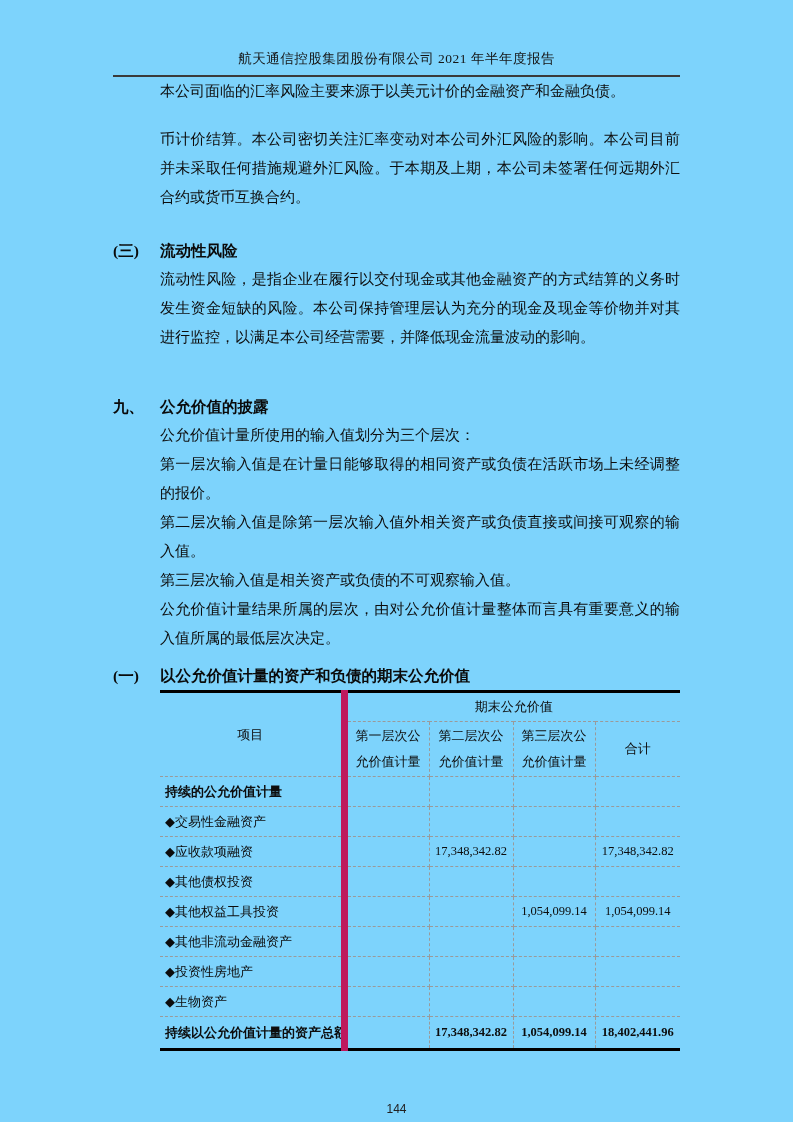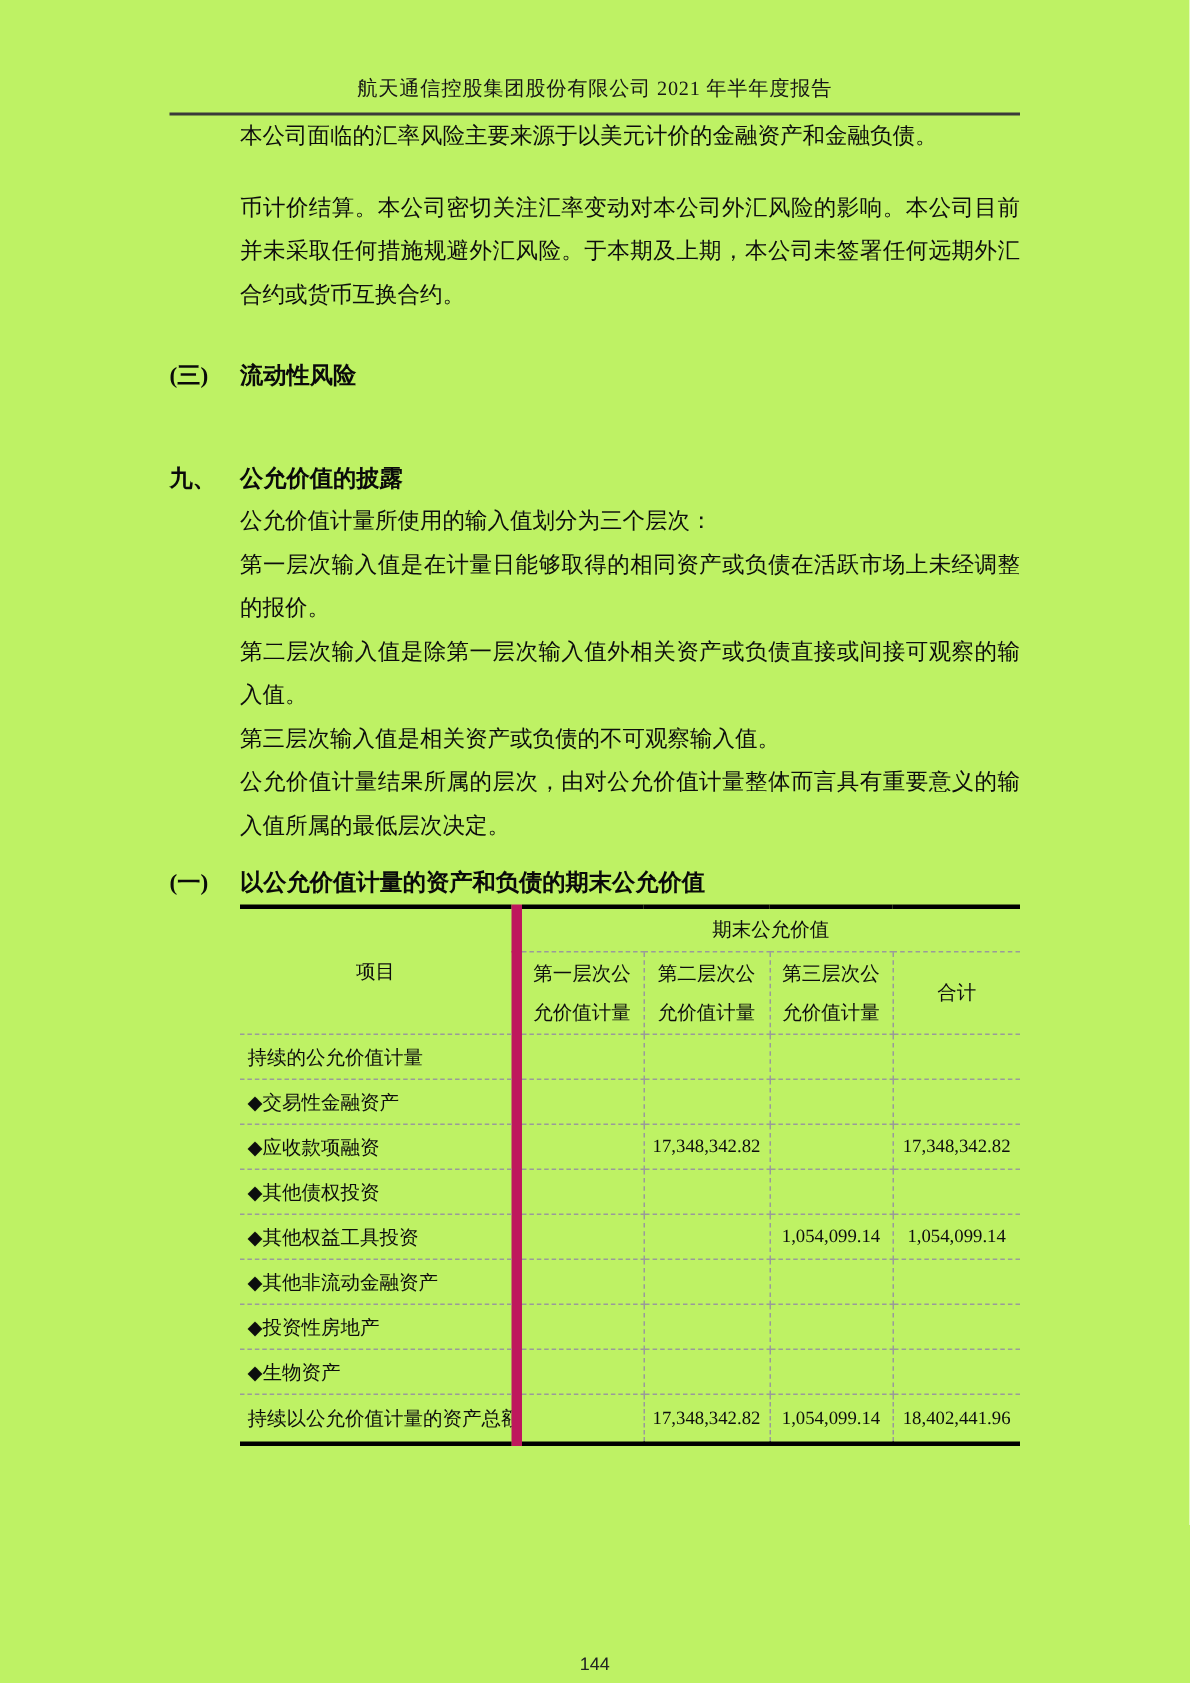--- a/index.html
+++ b/index.html
@@ -1,19 +1,19 @@
 <!DOCTYPE html>
 <html lang="zh"><head>
 <meta charset="utf-8">
 <style>
   html,body{margin:0;padding:0;background:#ffffff;}
   .page{
     position:relative;
     width:793px;height:1122px;
-    background:#bef264;
+    background:#7dd3fc;
     font-family:"Liberation Serif","DejaVu Serif",serif;
     color:#111;
     overflow:hidden;
   }
   .content{
     position:absolute;
     left:113px;top:0;
     width:567px;
   }
   
@@ -80,21 +80,21 @@
     white-space:nowrap;
     padding-left:6px;
   }
   .num-cell{
     text-align:center;
     padding-right:4px;
     font-size:12.5px;
     white-space:nowrap;
   }
   .fv-table tr.data-row td{height:29px;vertical-align:middle;}
-  .fv-table tr.row-bold td{font-weight:normal;}
+  .fv-table tr.row-bold td{font-weight:bold;}
   .fv-table tr.total-row td{height:31px;}
   
   .page-number{
     position:absolute;
     left:0;right:0;
     top:1066px;
     text-align:center;
     font-family:"Liberation Sans","DejaVu Sans",sans-serif;
     font-size:12px;
     color:#222;
@@ -112,20 +112,21 @@
     </div>
     <div class="header-rule"></div>
 
     <p class="para">本公司面临的汇率风险主要来源于以美元计价的金融资产和金融负债。</p>
     <p class="para first">币计价结算。本公司密切关注汇率变动对本公司外汇风险的影响。本公司目前并未采取任何措施规避外汇风险。于本期及上期，本公司未签署任何远期外汇合约或货币互换合约。</p>
 
     <div class="section sec-liquidity">
       <span class="sec-num">(三)</span>
       <span class="sec-title">流动性风险</span>
     </div>
+    <p class="para">流动性风险，是指企业在履行以交付现金或其他金融资产的方式结算的义务时发生资金短缺的风险。本公司保持管理层认为充分的现金及现金等价物并对其进行监控，以满足本公司经营需要，并降低现金流量波动的影响。</p>
 
     <div class="section sec-fairvalue">
       <span class="sec-num">九、</span>
       <span class="sec-title">公允价值的披露</span>
     </div>
     <p class="para fv-para">公允价值计量所使用的输入值划分为三个层次：</p>
     <p class="para fv-para">第一层次输入值是在计量日能够取得的相同资产或负债在活跃市场上未经调整的报价。</p>
     <p class="para fv-para">第二层次输入值是除第一层次输入值外相关资产或负债直接或间接可观察的输入值。</p>
     <p class="para fv-para">第三层次输入值是相关资产或负债的不可观察输入值。</p>
     <p class="para fv-para">公允价值计量结果所属的层次，由对公允价值计量整体而言具有重要意义的输入值所属的最低层次决定。</p>

